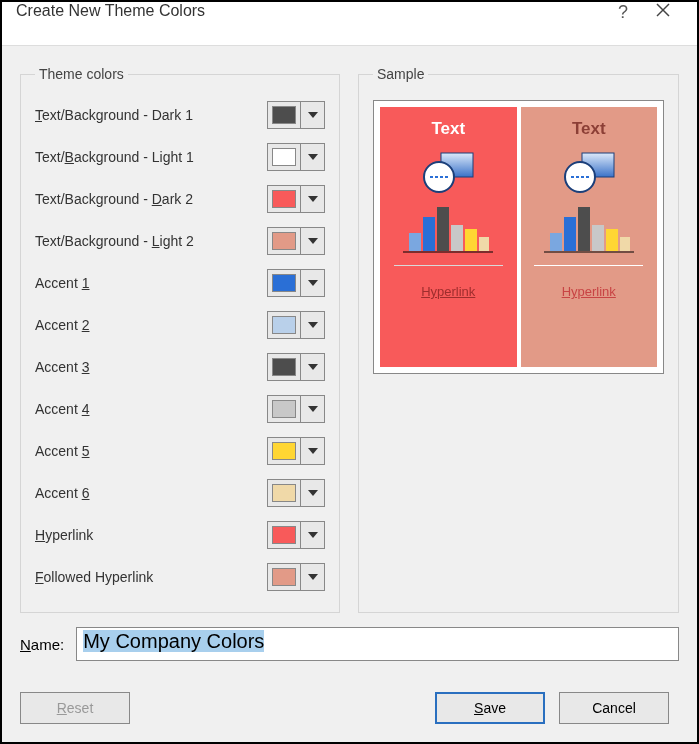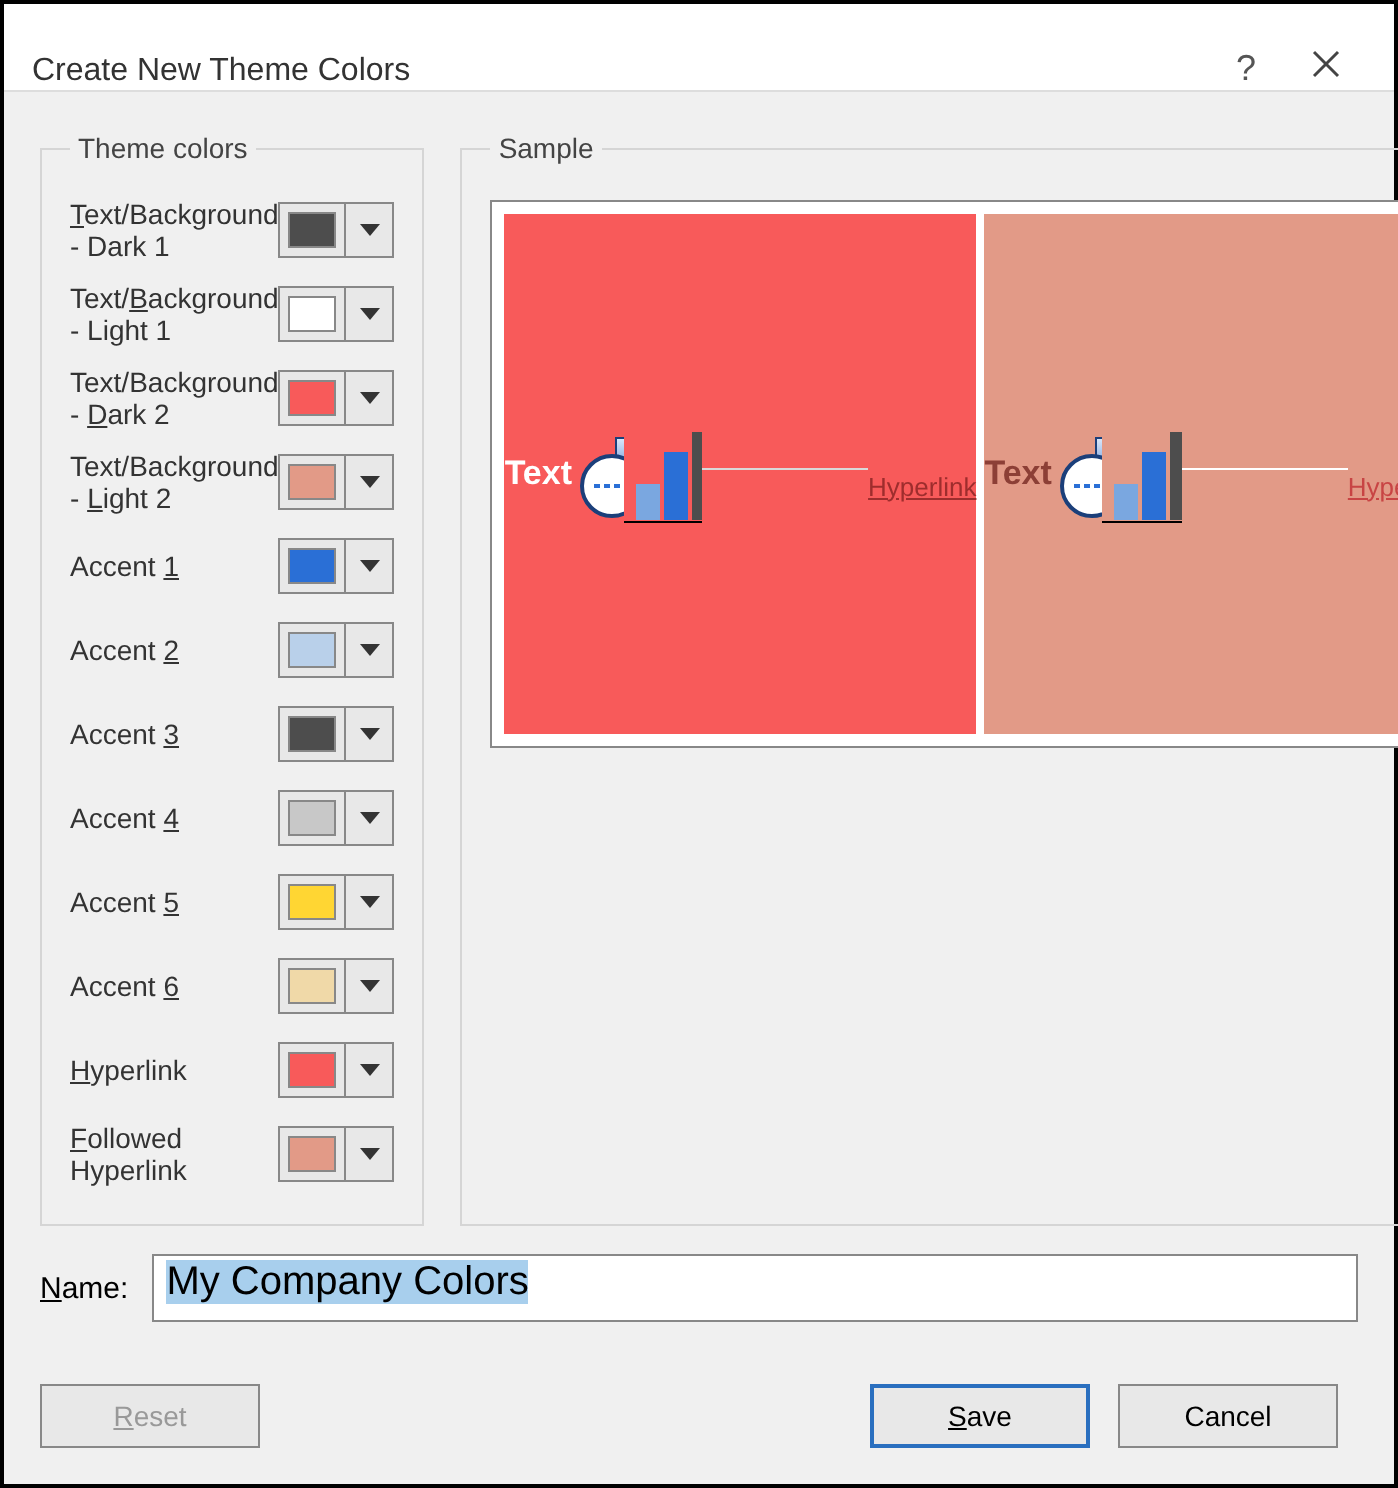--- a/index.html
+++ b/index.html
@@ -5,21 +5,21 @@
 * { box-sizing: border-box; font-family: "Segoe UI", Arial, sans-serif; }
 body { margin: 0; background: #fff; }
 .dialog {
   width: 699px; height: 744px;
   border: 2px solid #000;
   background: #f0f0f0;
   display: flex; flex-direction: column;
 }
 .titlebar {
   height: 44px; background: #fff;
-  display: flex; align-items: flex-end;
+  display: flex; align-items: flex-start;
   padding: 0 14px;
   border-bottom: 1px solid #ddd;
 }
 .titlebar .title { font-size: 16px; color: #333; flex: 1; }
 .titlebar .help { font-size: 18px; color: #555; width: 40px; text-align: center; cursor: pointer; }
 .titlebar .close { width: 40px; text-align: center; cursor: pointer; }
 .titlebar .close svg { stroke: #444; }
 
 .content {
   flex: 1; padding: 20px 18px 8px 18px;
@@ -62,21 +62,21 @@
 .caret-btn svg { width: 10px; height: 6px; }
 
 .sample { flex: 1; }
 .sample-box {
   margin-top: 6px;
   border: 1px solid #888; background: #fff;
   padding: 6px; display: flex; gap: 4px;
 }
 .panel {
   flex: 1; height: 260px;
-  display: flex; align-items: center;
+  display: flex; flex-direction: column; align-items: center;
   padding-top: 12px;
 }
 .panel .ptext { font-weight: bold; font-size: 17px; margin-bottom: 12px; }
 .panel .shapes { margin-bottom: 8px; }
 .panel .chart { margin-bottom: 10px; }
 .panel .divider { width: 80%; height: 1px; margin-bottom: 18px; }
 .panel .hyper { font-size: 13px; text-decoration: underline; }
 
 .name-row {
   display: flex; align-items: center;

